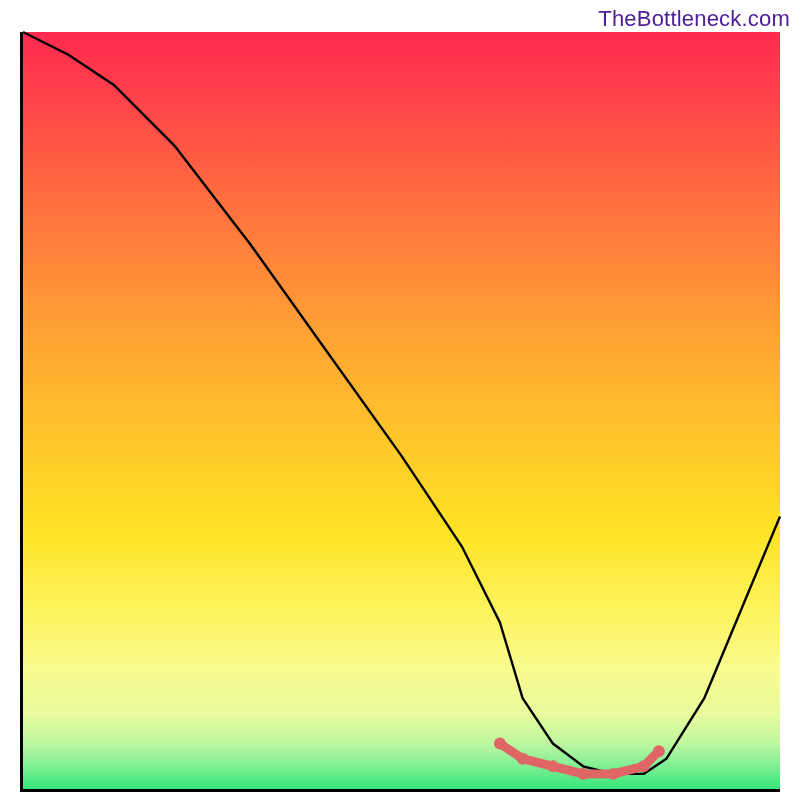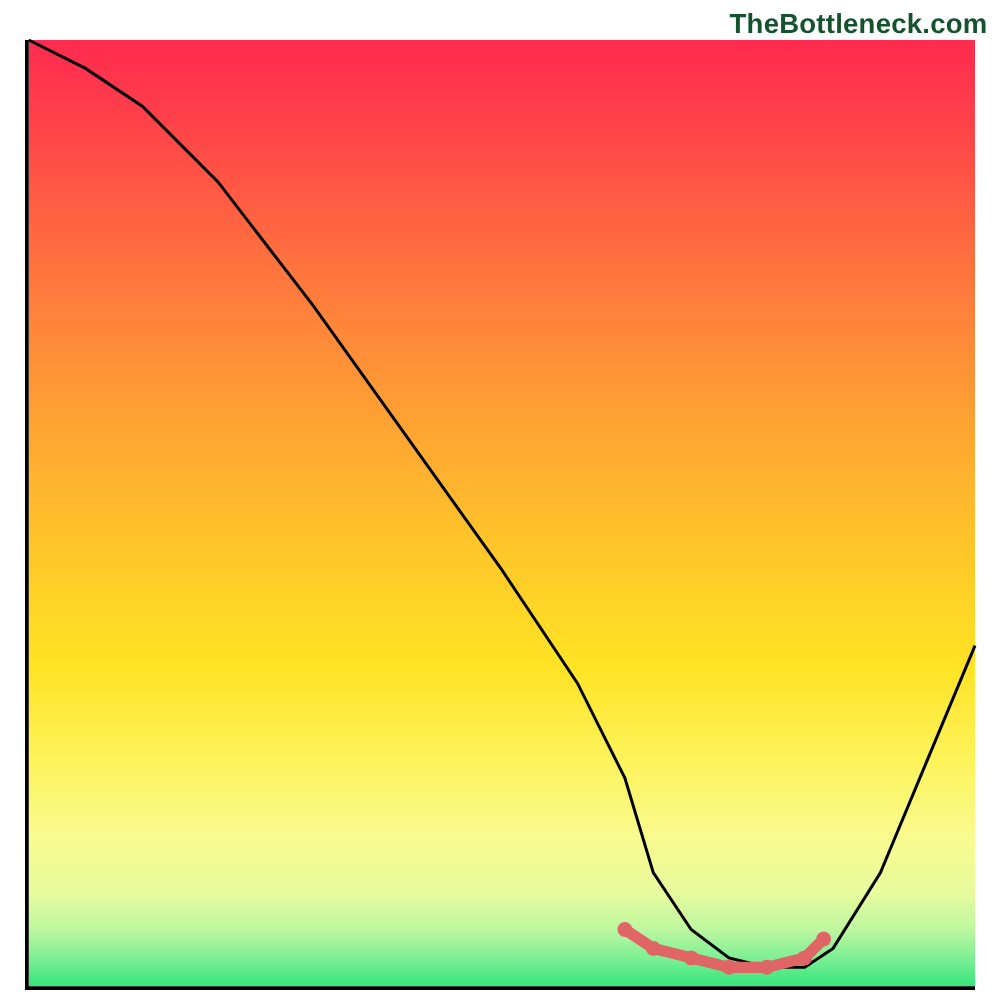--- a/index.html
+++ b/index.html
@@ -8,22 +8,22 @@
     position: relative;
     width: 800px;
     height: 800px;
   }
   .watermark {
     position: absolute;
     top: 6px;
     right: 10px;
     font-family: Arial, Helvetica, sans-serif;
     font-size: 22px;
-    font-weight: 700;
-    color: #14532d;
+    font-weight: 400;
+    color: #4c1d95;
     letter-spacing: 0.2px;
   }
   .plot {
     position: absolute;
     left: 20px;
     top: 32px;
     width: 760px;
     height: 760px;
     border: 3px solid #000;
     border-top: none;

